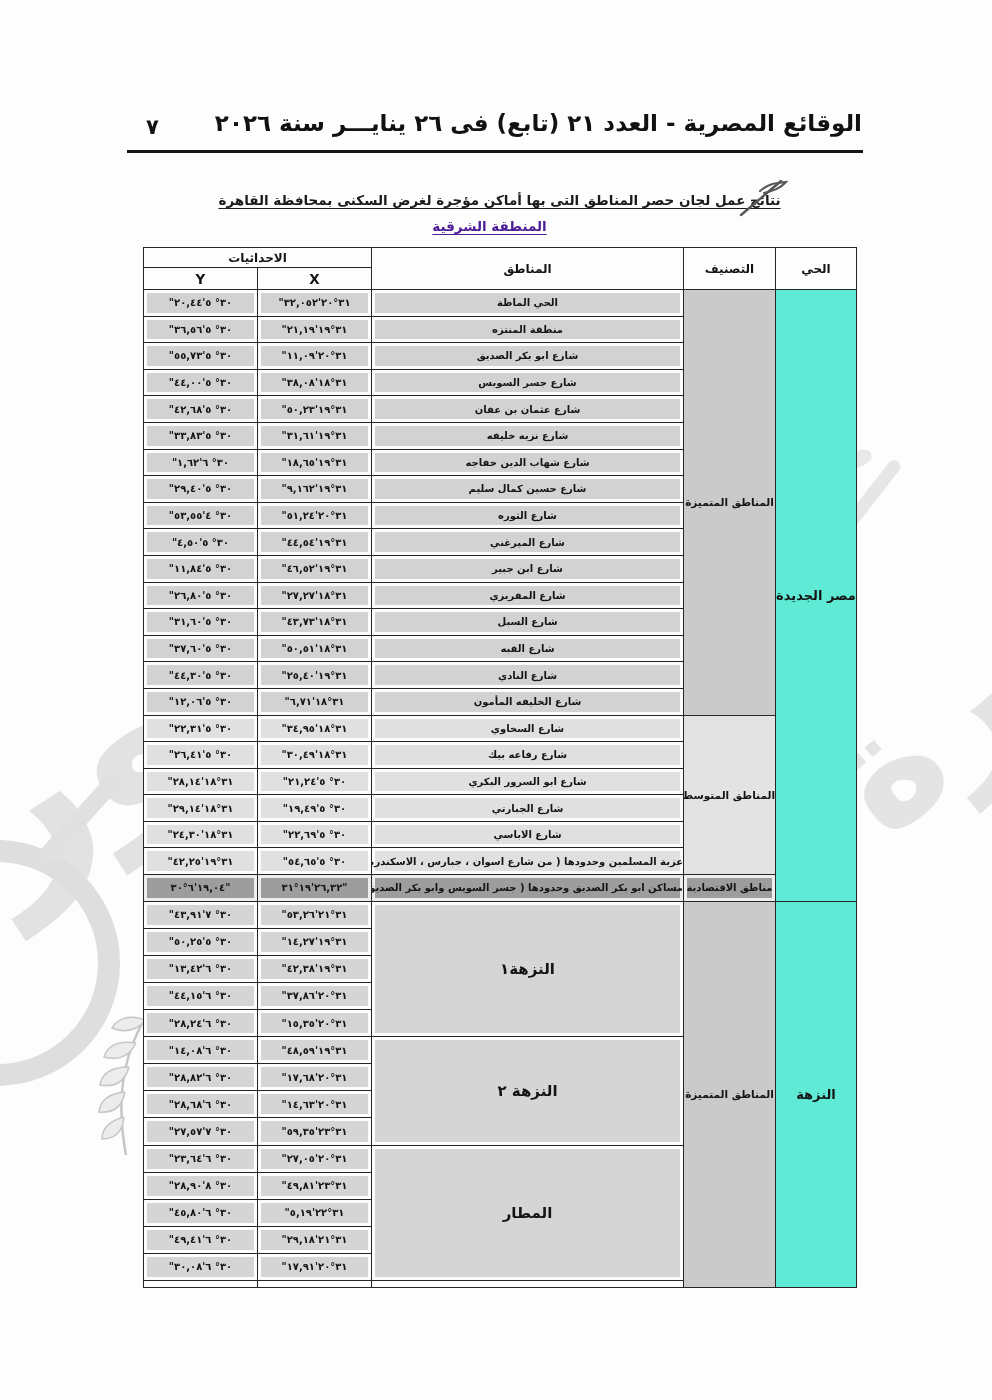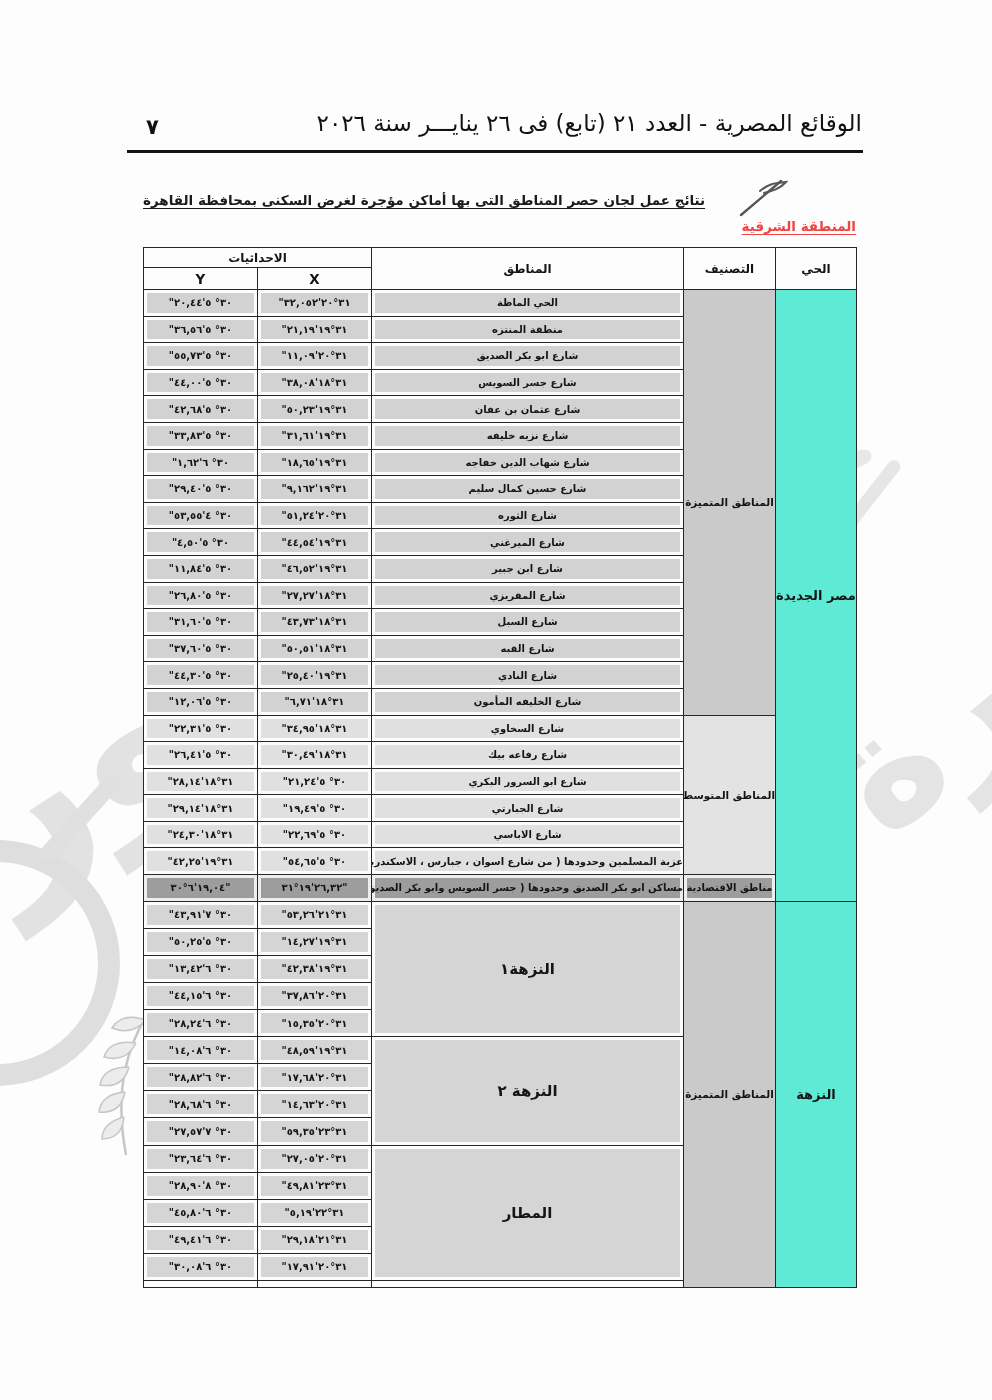--- a/index.html
+++ b/index.html
@@ -3,36 +3,36 @@
 <meta charset="utf-8">
 <style>
   html,body{margin:0;padding:0;background:#ffffff;}
   #page{
     position:relative; width:992px; height:1400px; background:#fdfdfd;
     overflow:hidden; font-family:"DejaVu Sans", sans-serif; color:#161616;
   }
   
   .gz-header{
     position:absolute; top:110px; right:130px; direction:rtl;
-    font-size:23px; font-weight:normal; white-space:nowrap; color:#111;
+    font-size:23px; font-weight:bold; white-space:nowrap; color:#111;
   }
   .gz-pagenum{
     position:absolute; top:115px; left:146px; font-size:21px; font-weight:bold; color:#111;
   }
   .gz-rule{
     position:absolute; top:150px; left:127px; width:736px; height:3px; background:#141414;
   }
   .doc-title-1{
-    position:absolute; top:192px; left:143px; width:713px; text-align:left;
+    position:absolute; top:192px; left:143px; width:713px; text-align:center;
     direction:rtl; font-size:13.5px; font-weight:bold; color:#1b1b1b;
     text-decoration:underline; text-underline-offset:3px;
   }
   .doc-title-2{
-    position:absolute; top:218px; left:143px; width:713px; 
-    direction:rtl; font-size:13.5px; font-weight:bold; color:#ef4444;
+    position:absolute; top:218px; left:133px; width:713px; text-align:center;
+    direction:rtl; font-size:13.5px; font-weight:bold; color:#4c1d95;
     text-decoration:underline; text-underline-offset:3px;
   }
   
   .handmark{position:absolute; top:170px; left:733px; width:62px; height:52px; z-index:3;}
   
   .wm{position:absolute; z-index:0; pointer-events:none; user-select:none;}
   .wm-text{font-weight:bold; color:#e4e4e4; direction:rtl; white-space:nowrap;}
   .wm-right-txt{top:555px; left:795px; font-size:165px; transform:rotate(-40deg);}
   .wm-right-frag{top:448px; left:852px; width:13px; height:128px; background:#e6e6e6;
     border-radius:7px; transform:rotate(38deg);}

